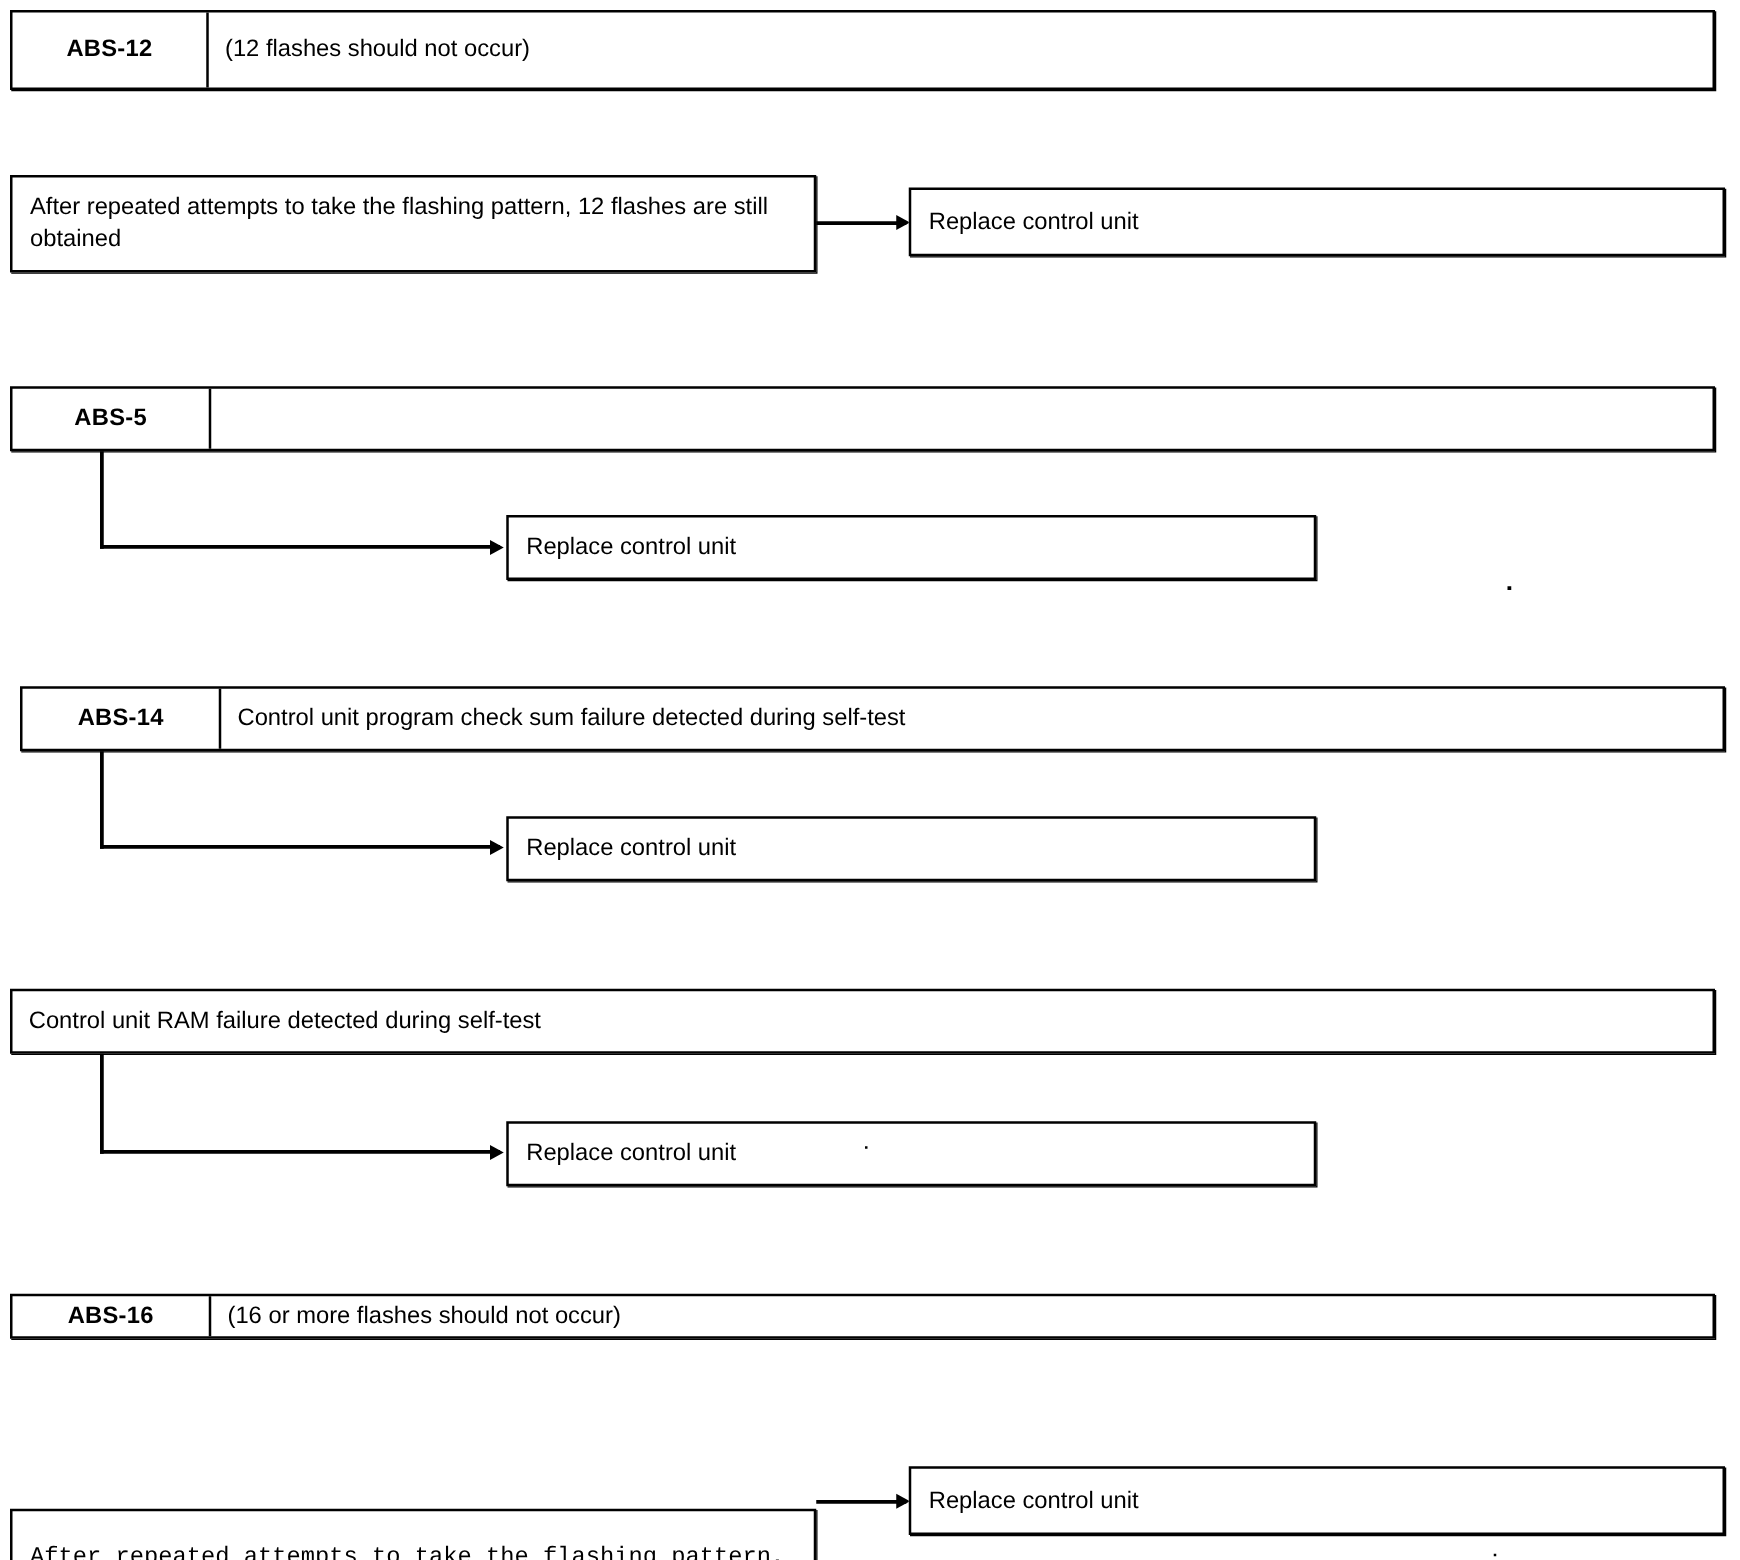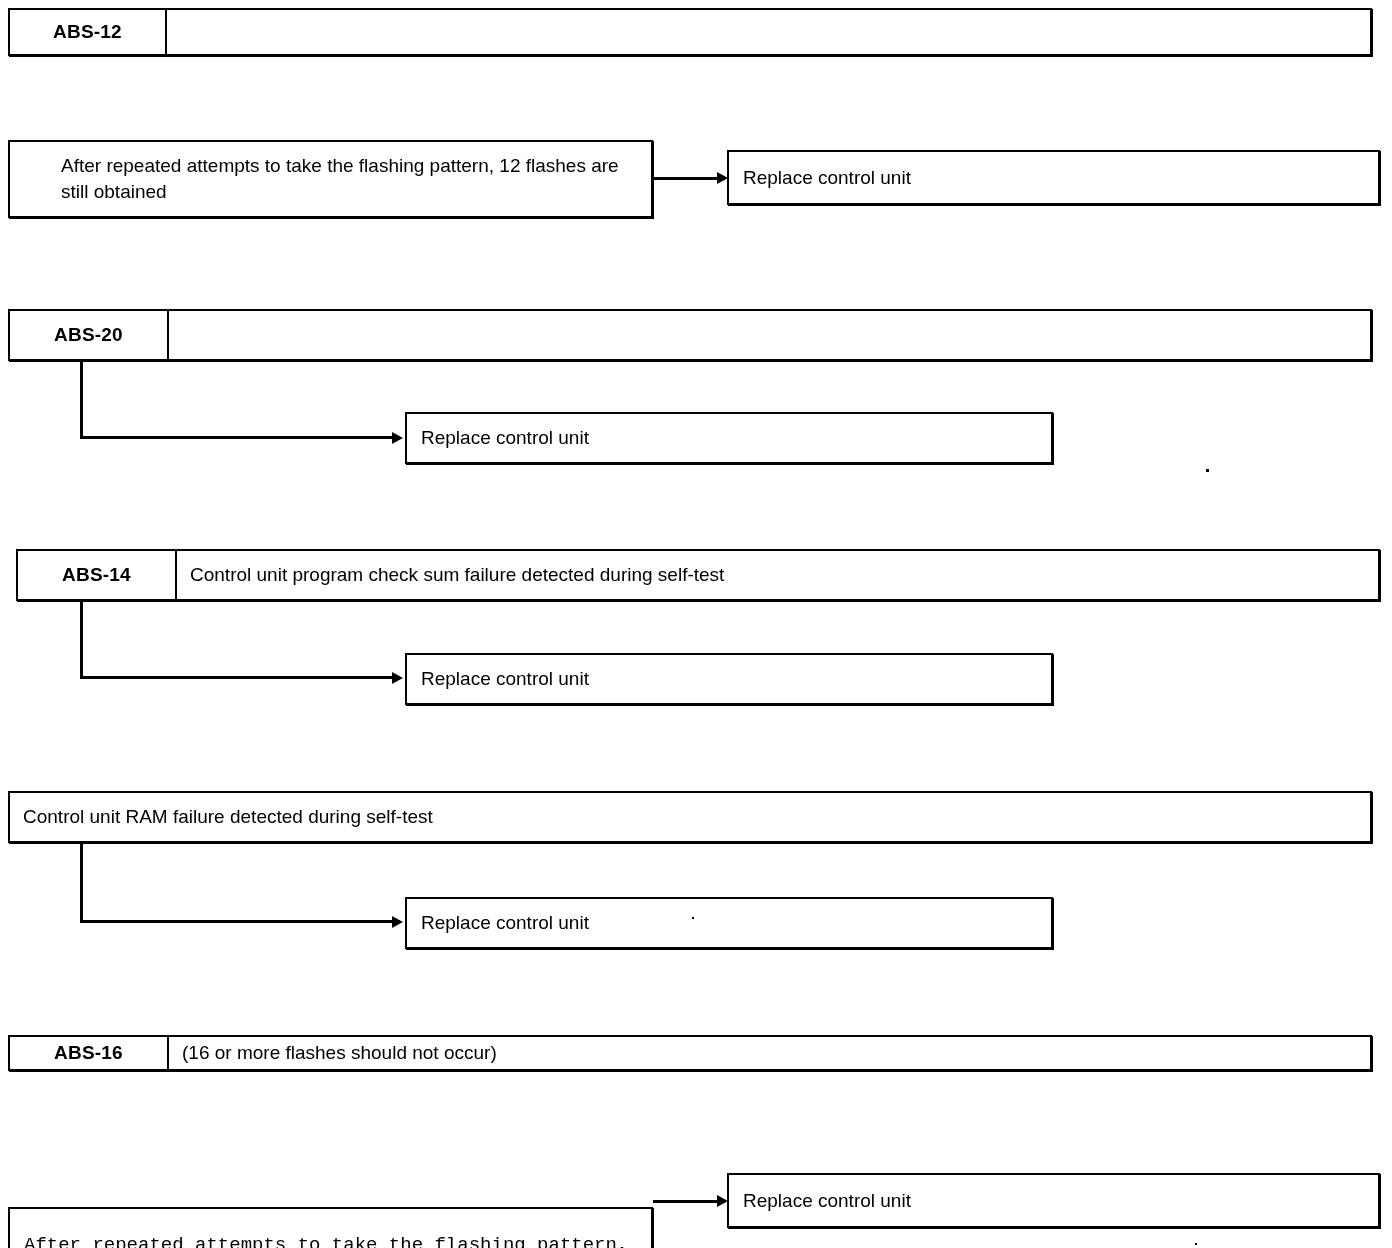--- a/index.html
+++ b/index.html
@@ -96,37 +96,38 @@
     background: #000;
     width: 3px;
     height: 3px;
   }
 </style>
 </head>
 <body>
 
 <div class="stage">
 
-  <div class="box scan" style="left:8px; top:8px; width:1364px; height:48px;">
+  <div class="box scan" style="left:8px; top:8px; width:1364px; height:64px;">
     <div class="code-cell" style="width:157px;">ABS-12</div>
+    <div class="desc-cell">(12 flashes should not occur)</div>
   </div>
 
-  <div class="box scan" style="left:8px; top:140px; width:645px; height:78px;padding-left:37px;">
+  <div class="box scan" style="left:8px; top:140px; width:645px; height:78px;">
     <div class="plain-text">After repeated attempts to take the flashing pattern, 12 flashes are still obtained</div>
   </div>
 
   <div class="hline" style="left:653px; top:177px; width:72px;"></div>
   <div class="arrow-right" style="left:717px; top:172px;"></div>
 
   <div class="box scan" style="left:727px; top:150px; width:653px; height:55px;">
     <div class="plain-text">Replace control unit</div>
   </div>
 
   <div class="box scan" style="left:8px; top:309px; width:1364px; height:52px;">
-    <div class="code-cell" style="width:159px;">ABS-20</div>
+    <div class="code-cell" style="width:159px;">ABS-5</div>
   </div>
 
   <div class="vline" style="left:80px; top:361px; width:3px; height:78px;"></div>
   <div class="hline" style="left:80px; top:436px; width:320px;"></div>
   <div class="arrow-right" style="left:392px; top:432px;"></div>
 
   <div class="box scan" style="left:405px; top:412px; width:648px; height:52px;">
     <div class="plain-text">Replace control unit</div>
   </div>
 

